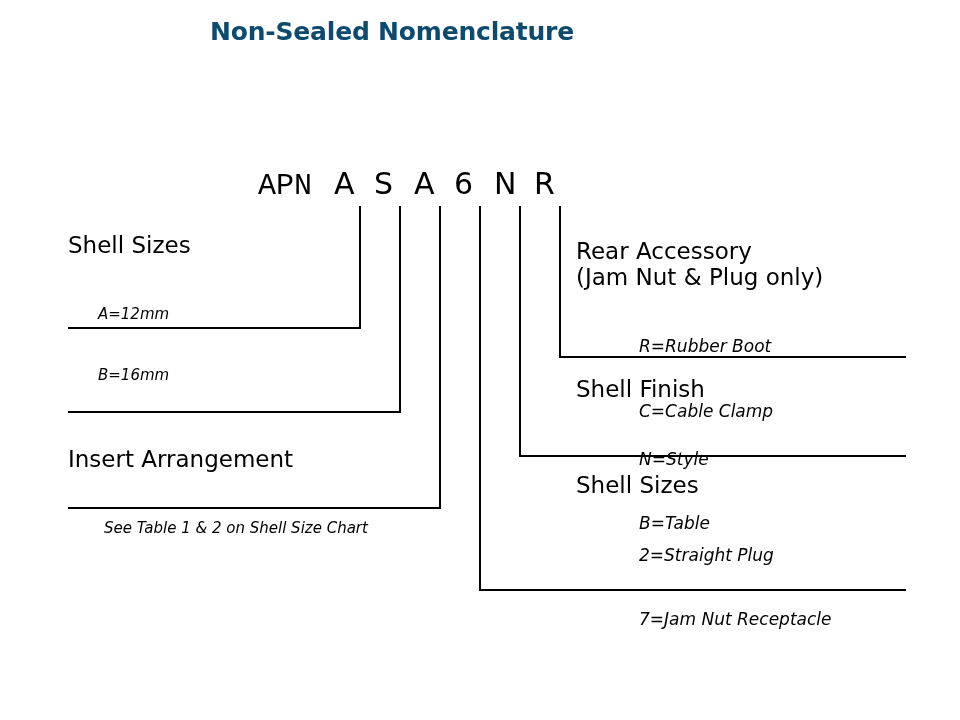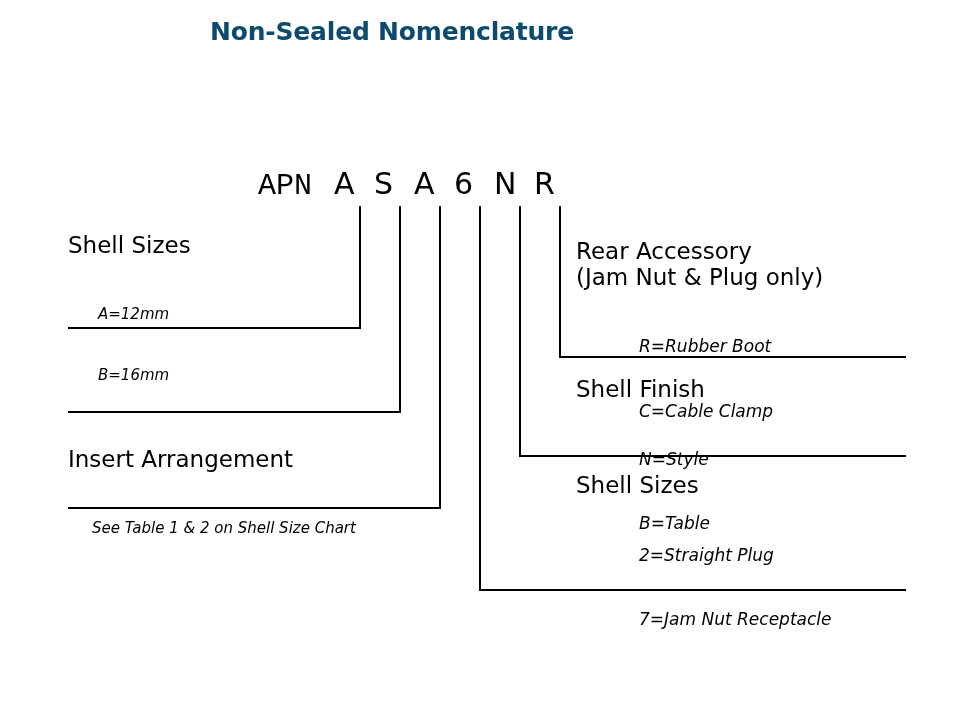--- a/index.html
+++ b/index.html
@@ -69,21 +69,21 @@
     font-size: 17px;
     line-height: 1.26;
     white-space: pre;
     color: #000000;
   }
   .sub-small { font-size: 15px; }
   .sub-list { margin-top: 3px; font-style: italic; }
 
   
   .left-block .block-sub { margin-left: 30px; }
-  .left-block.ins .block-sub { margin-left: 24px; }
+  .left-block.ins .block-sub { margin-left: 36px; }
 
   
   .right-block .block-sub { margin-left: 63px; }
 
   
   #blk-shell-sizes { left: 68px; top: 233px; }
   #blk-contact-type { left: 68px; top: 336px; }
   #blk-insert-arr  { left: 68px; top: 447px; }
   #blk-rear-acc    { left: 576px; top: 239px; }
   #blk-shell-finish{ left: 576px; top: 377px; }

